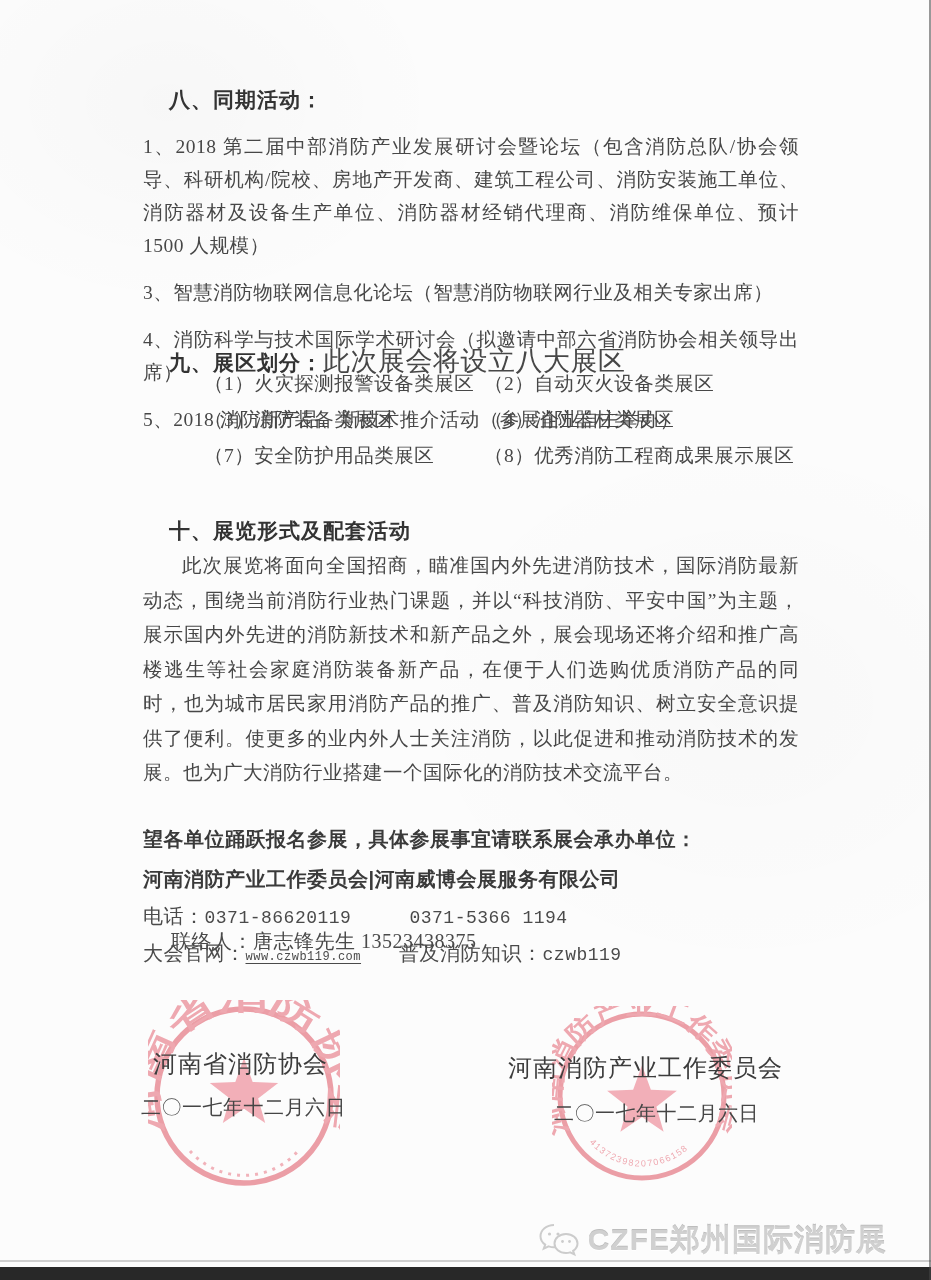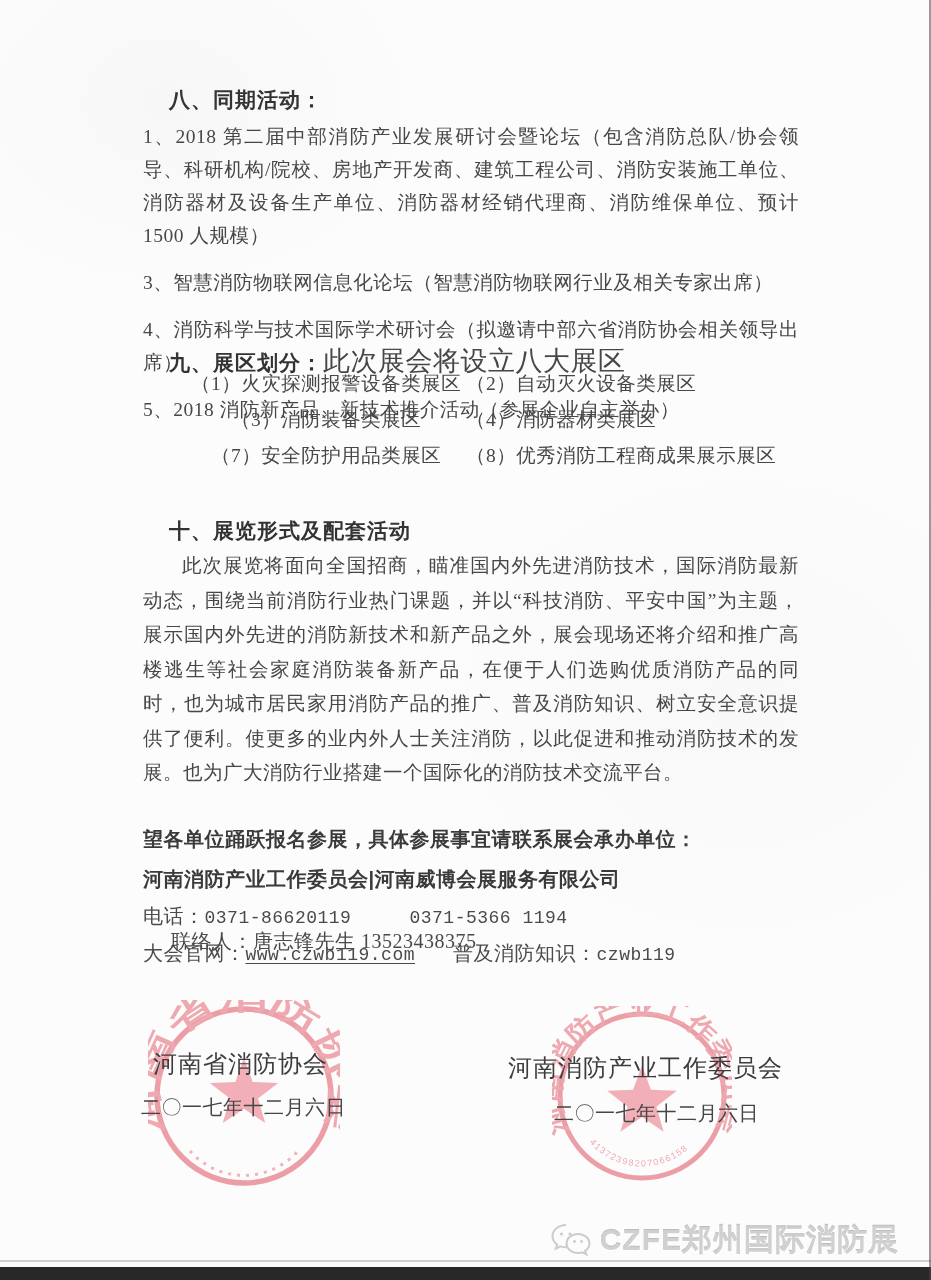--- a/index.html
+++ b/index.html
@@ -17,54 +17,54 @@
       #fcfcfc;
   }
   .abs{position:absolute;}
   .body-text{font-size:19.5px;line-height:33px;letter-spacing:0.5px;color:#474747;}
   .heading{
     font-family:"Liberation Sans","DejaVu Sans",sans-serif;
     font-weight:700;color:#333;font-size:21px;letter-spacing:1px;margin-left:26px;
   }
   .col{left:143px;width:656px;}
   .sec8-item{margin:0 0 14px 0;text-align:justify;}
-  .zones{left:186px;top:373px;width:620px;text-align:center;}
+  .zones{left:204px;top:373px;width:620px;}
   .zone-row{display:flex;margin-bottom:14px;}
   .zone-cell{font-size:19.5px;line-height:22px;letter-spacing:0.5px;color:#474747;}
   .zone-cell.c1{width:280px;}
   .para10{text-align:justify;text-indent:2em;}
   .contact-bold{
     font-family:"Liberation Sans","DejaVu Sans",sans-serif;
     font-weight:700;color:#3a3a3a;font-size:20px;letter-spacing:0.5px;
   }
   .contact-line{font-size:20px;color:#4a4a4a;letter-spacing:0.5px;}
-  .website{text-decoration:underline;text-underline-offset:3px;font-family:"Liberation Mono","DejaVu Sans Mono",monospace;font-size:18px;}
+  .website{text-decoration:underline;text-underline-offset:3px;font-family:"Liberation Mono","DejaVu Sans Mono",monospace;font-size:12px;}
   .latin{font-family:"Liberation Mono","DejaVu Sans Mono",monospace;font-size:18px;}
   .seal-name{color:#3c3c3c;font-size:24px;letter-spacing:1px;white-space:nowrap;}
   .seal-date{color:#454545;font-size:20px;letter-spacing:0.5px;white-space:nowrap;}
   .footer-wm{
-    right:32px;top:1220px;display:flex;align-items:center;gap:8px;
+    right:44px;top:1220px;display:flex;align-items:center;gap:8px;
     font-family:"Liberation Sans","DejaVu Sans",sans-serif;
   }
   .wm-text{
     color:#d0d0d0;font-size:30px;font-weight:700;letter-spacing:1px;
     text-shadow:0 1px 0 #ffffff, 0 -1px 0 #bdbdbd;
   }
   .bottom-rule{left:0;top:1260px;width:931px;height:2px;background:#cfcfcf;}
   .bottom-bar{left:0;top:1267px;width:931px;height:13px;background:#282828;}
   .right-edge{right:0;top:0;width:2px;height:1280px;background:rgba(70,70,70,0.55);}
   svg text{font-family:"Liberation Sans","DejaVu Sans",sans-serif;}
 </style>
 </head>
 <body>
 
 <div class="scan-page">
 
   <div class="abs col heading" style="top:86px;">八、同期活动：</div>
-  <div class="abs col body-text" style="top:120px;">
+  <div class="abs col body-text" style="top:130px;">
     <div class="sec8-item">1、2018 第二届中部消防产业发展研讨会暨论坛（包含消防总队/协会领导、科研机构/院校、房地产开发商、建筑工程公司、消防安装施工单位、消防器材及设备生产单位、消防器材经销代理商、消防维保单位、预计 1500 人规模）</div>
     <div class="sec8-item">3、智慧消防物联网信息化论坛（智慧消防物联网行业及相关专家出席）</div>
     <div class="sec8-item">4、消防科学与技术国际学术研讨会（拟邀请中部六省消防协会相关领导出席）</div>
     <div class="sec8-item">5、2018 消防新产品、新技术推介活动（参展企业自主举办）</div>
   </div>
 
   <div class="abs col" style="top:345px;">
     <span class="heading">九、展区划分：</span><span class="body-text" style="font-size:27px;">此次展会将设立八大展区</span>
   </div>
   <div class="abs zones">

